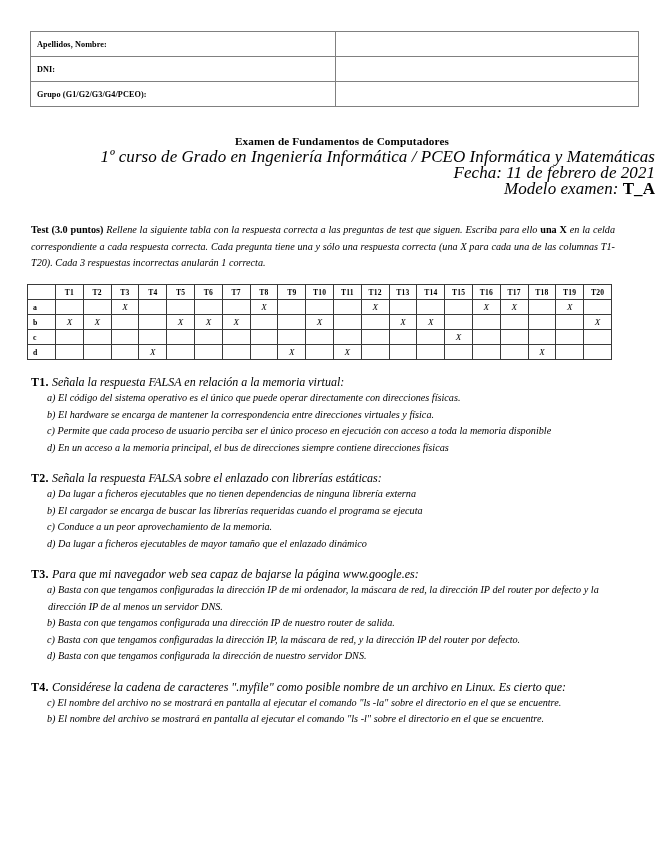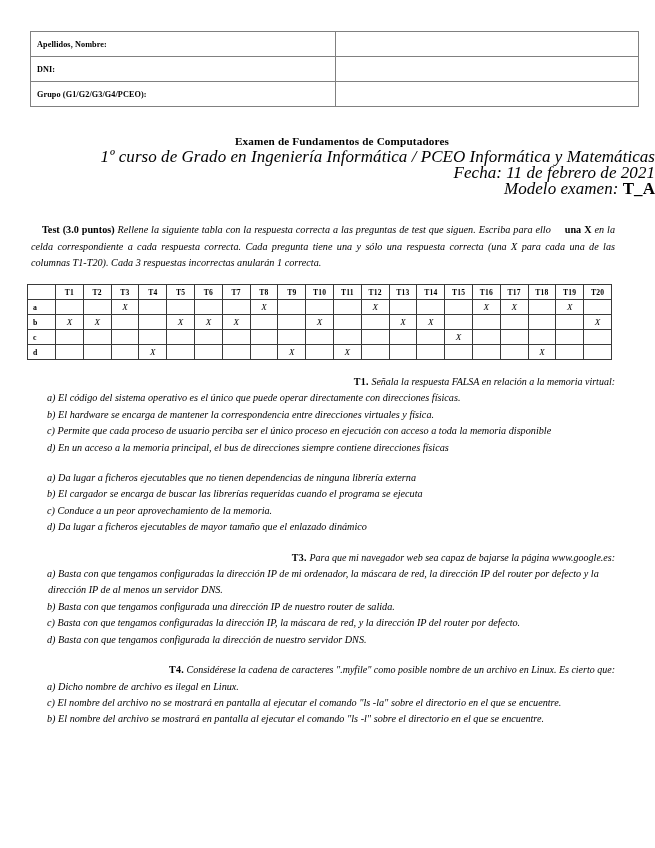--- a/index.html
+++ b/index.html
@@ -79,21 +79,20 @@
     top: 222px;
     width: 584px;
     font-size: 10.2px;
     font-style: italic;
     line-height: 16.6px;
     text-align: justify;
   }
   .instructions b {
     font-style: normal;
     font-weight: bold;
-    margin-left: 11px;
   }
 
   
   .answer-table {
     position: absolute;
     left: 27px;
     top: 284px;
     width: 585px;
     border-collapse: collapse;
     table-layout: fixed;
@@ -127,24 +126,23 @@
 
   
   .questions {
     position: absolute;
     left: 31px;
     top: 374px;
     width: 584px;
   }
   .question-block { margin-bottom: 14px; }
   .q-head {
-    font-size: 10px;
+    font-size: 12px;
     font-style: italic;
     line-height: 16.4px;
-    text-align: right;
   }
   .q-head b {
     font-style: normal;
     font-weight: bold;
     letter-spacing: 0.3px;
   }
   .q-opt {
     font-size: 10.2px;
     font-style: italic;
     line-height: 16.4px;
@@ -308,33 +306,33 @@
 
   <div class="questions">
       <div class="question-block">
         <div class="q-head"><b>T1.</b> <span>Señala la respuesta FALSA en relación a la memoria virtual:</span></div>
         <div class="q-opt">a) El código del sistema operativo es el único que puede operar directamente con direcciones físicas.</div>
         <div class="q-opt">b) El hardware se encarga de mantener la correspondencia entre direcciones virtuales y física.</div>
         <div class="q-opt">c) Permite que cada proceso de usuario perciba ser el único proceso en ejecución con acceso a toda la memoria disponible</div>
         <div class="q-opt">d) En un acceso a la memoria principal, el bus de direcciones siempre contiene direcciones físicas</div>
       </div>
       <div class="question-block">
+        <div class="q-head"><b>T2.</b> <span>Señala la respuesta FALSA sobre el enlazado con librerías estáticas:</span></div>
         <div class="q-opt">a) Da lugar a ficheros ejecutables que no tienen dependencias de ninguna librería externa</div>
         <div class="q-opt">b) El cargador se encarga de buscar las librerías requeridas cuando el programa se ejecuta</div>
         <div class="q-opt">c) Conduce a un peor aprovechamiento de la memoria.</div>
         <div class="q-opt">d) Da lugar a ficheros ejecutables de mayor tamaño que el enlazado dinámico</div>
       </div>
       <div class="question-block">
         <div class="q-head"><b>T3.</b> <span>Para que mi navegador web sea capaz de bajarse la página www.google.es:</span></div>
         <div class="q-opt">a) Basta con que tengamos configuradas la dirección IP de mi ordenador, la máscara de red, la dirección IP del router por defecto y la dirección IP de al menos un servidor DNS.</div>
         <div class="q-opt">b) Basta con que tengamos configurada una dirección IP de nuestro router de salida.</div>
         <div class="q-opt">c) Basta con que tengamos configuradas la dirección IP, la máscara de red, y la dirección IP del router por defecto.</div>
         <div class="q-opt">d) Basta con que tengamos configurada la dirección de nuestro servidor DNS.</div>
       </div>
       <div class="question-block">
         <div class="q-head"><b>T4.</b> <span>Considérese la cadena de caracteres ".myfile" como posible nombre de un archivo en Linux. Es cierto que:</span></div>
-        <div class="q-opt">a) Dicho nombre de archivo es ilegal en Linux.</div>
         <div class="q-opt">c) El nombre del archivo no se mostrará en pantalla al ejecutar el comando "ls -la" sobre el directorio en el que se encuentre.</div>
         <div class="q-opt">b) El nombre del archivo se mostrará en pantalla al ejecutar el comando "ls -l" sobre el directorio en el que se encuentre.</div>
       </div>
     </div>
 
 </div>
 
 </body></html>

